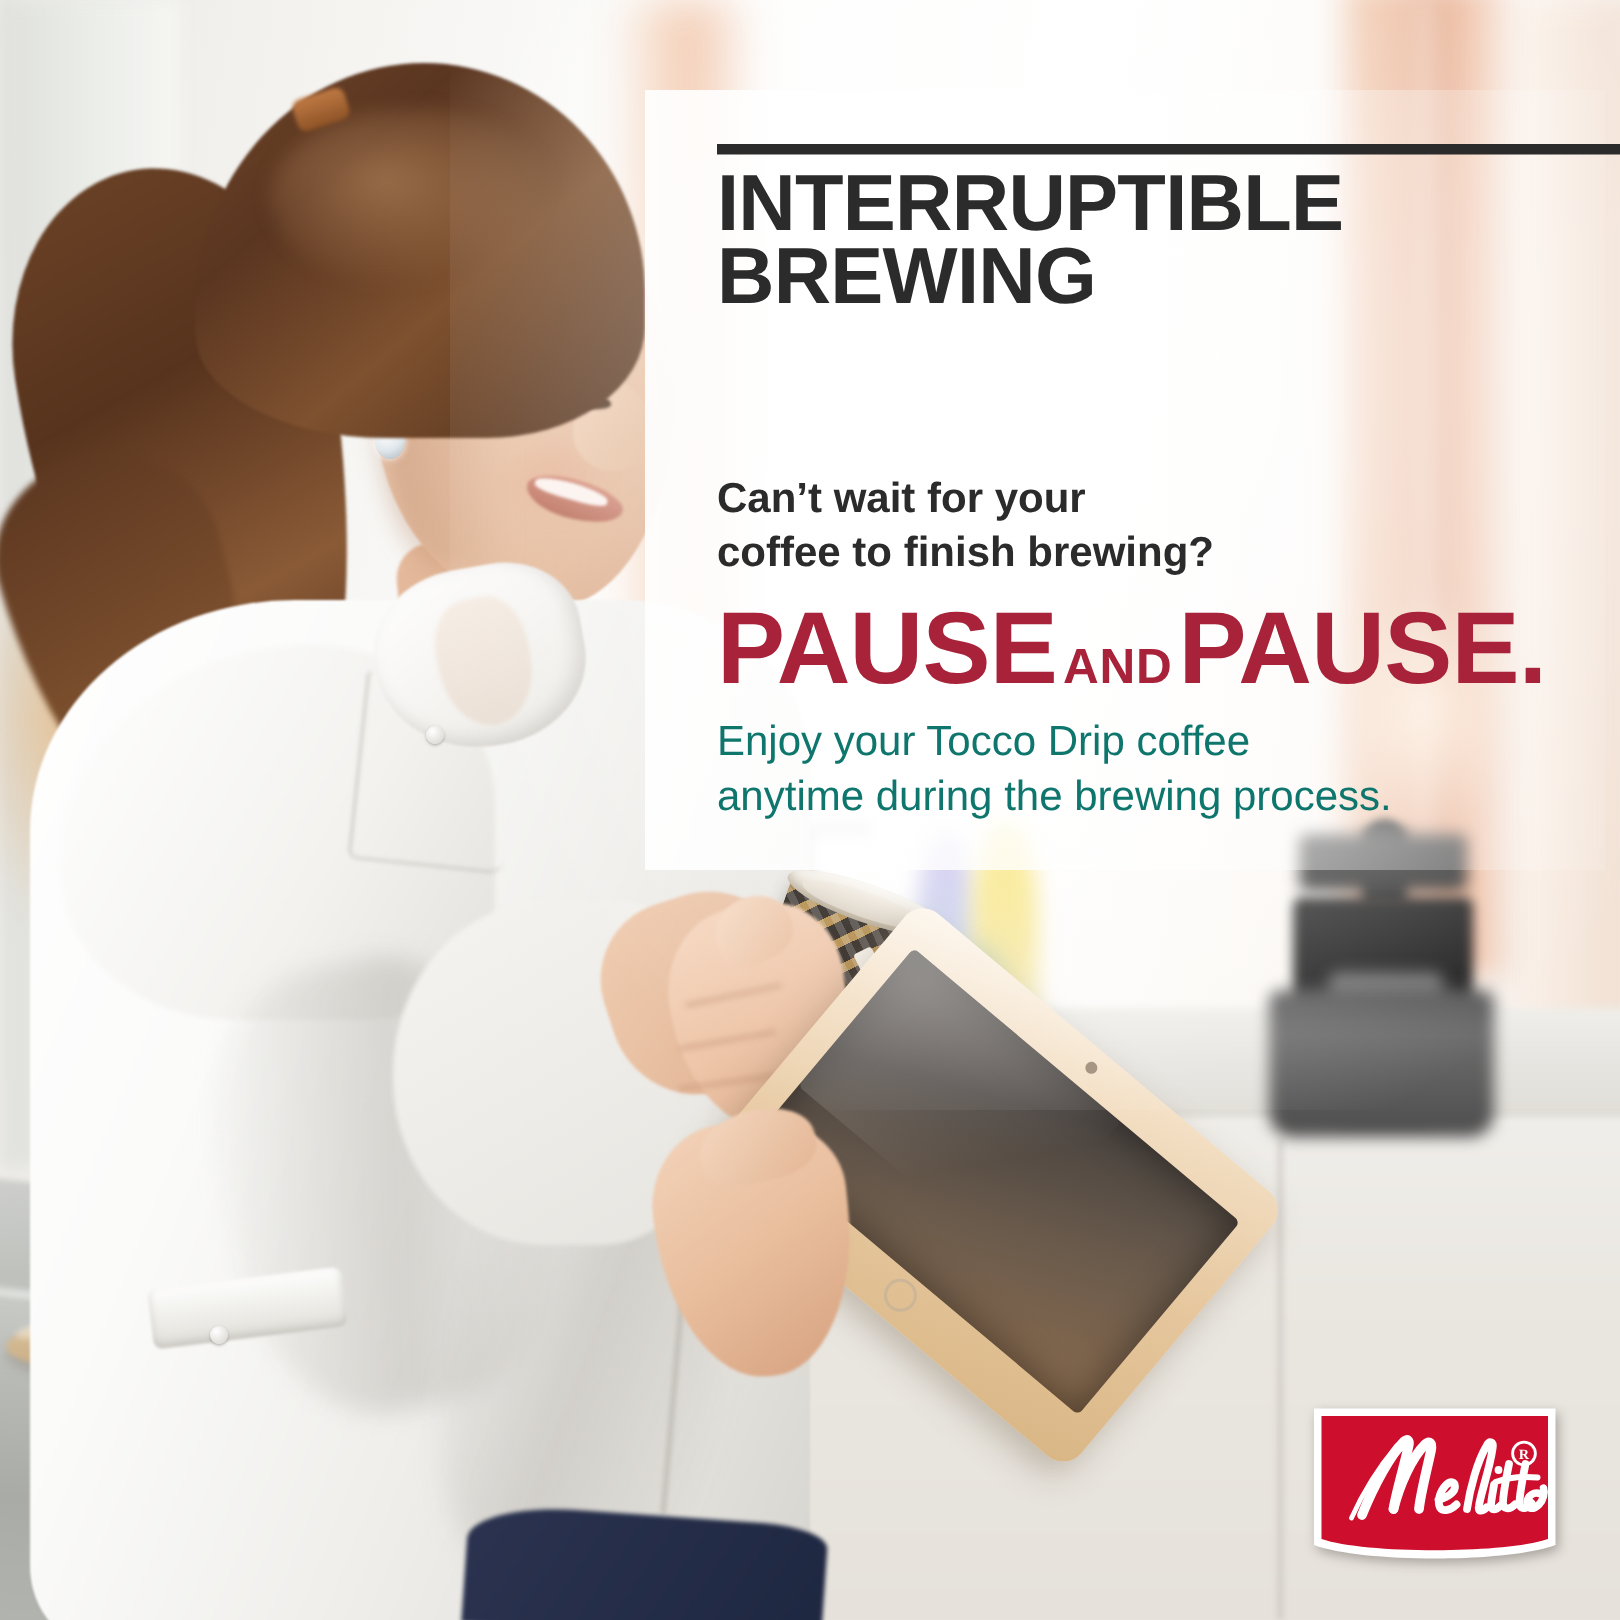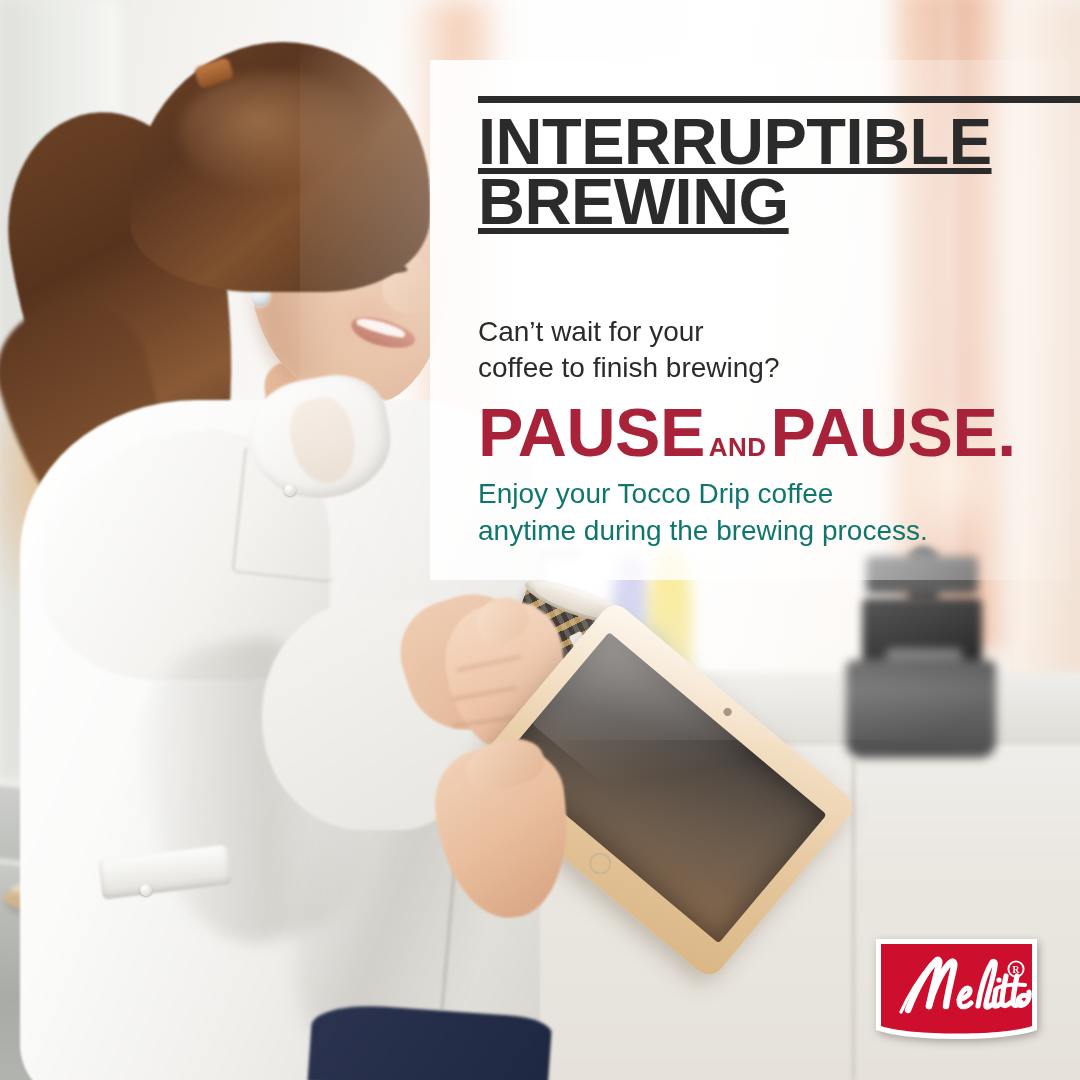--- a/index.html
+++ b/index.html
@@ -522,48 +522,47 @@
     background:linear-gradient(90deg, rgba(255,255,255,.92) 0%, rgba(255,255,255,.80) 38%, rgba(255,255,255,.42) 66%, rgba(255,255,255,.10) 100%);
     pointer-events:none;
   }
   .rule {
     position:absolute; left:478px; top:96px; width:602px; height:7px;
     background:#2b2b2b;
     z-index:41;
   }
   .headline {
     position:absolute; left:478px; top:112px; width:560px;
-    font-size:65px;
+    font-size:53px;
     line-height:.92;
     font-weight:700;
     letter-spacing:-.5px;
     color:#2b2b2b;
     z-index:41;
     white-space:pre-line;
-    text-decoration:underline;
   }
   .sub {
     position:absolute; left:478px; top:314px; width:540px;
     font-size:28px;
     line-height:1.28;
-    font-weight:400;
+    font-weight:700;
     color:#2b2b2b;
     z-index:41;
     white-space:pre-line;
   }
   .tagline {
     position:absolute; left:478px; top:398px; width:560px;
     z-index:41;
     color:#A8223A;
     font-weight:700;
     line-height:1;
     white-space:nowrap;
   }
   .tag-big { font-size:68px; letter-spacing:-.5px; }
-  .tag-small { font-size:26px; letter-spacing:.5px; padding:0 4px; }
+  .tag-small { font-size:33px; letter-spacing:.5px; padding:0 4px; }
   .outro {
     position:absolute; left:478px; top:476px; width:560px;
     font-size:28px;
     line-height:1.32;
     font-weight:500;
     color:#0f766e;
     z-index:41;
     white-space:pre-line;
   }
 

